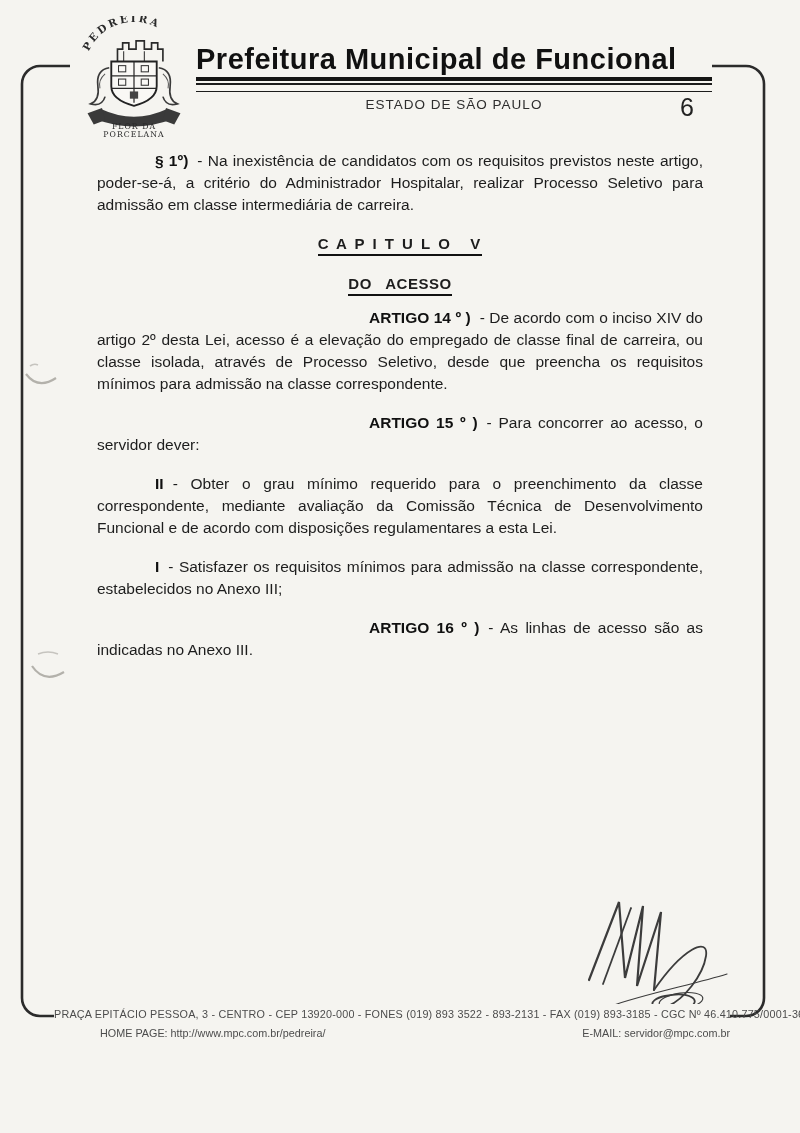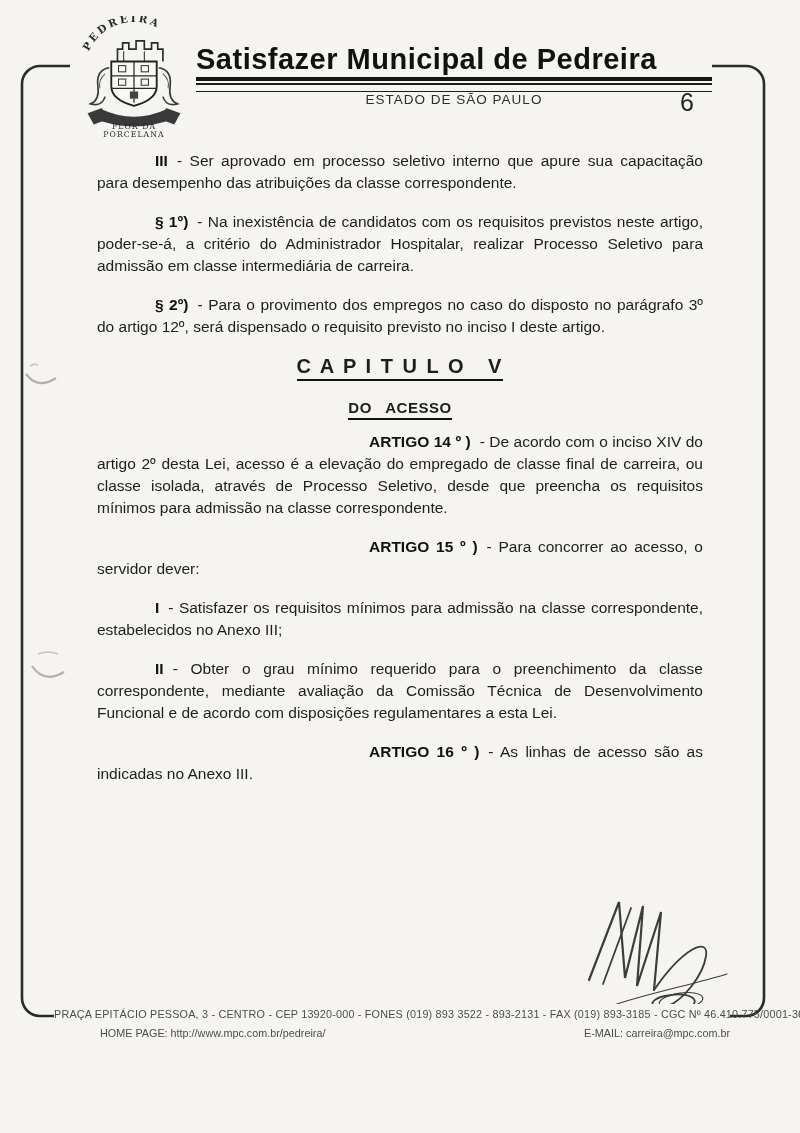--- a/index.html
+++ b/index.html
@@ -10,35 +10,35 @@
     color:#1d1d1d;
   }
   
   #frame{position:absolute;left:0;top:0;z-index:1;}
   
   .logo-box{position:absolute;left:70px;top:16px;width:128px;height:122px;z-index:3;background:#f5f4f0;}
   .title-block{position:absolute;left:196px;top:44px;width:516px;z-index:3;background:#f5f4f0;padding-bottom:4px;}
   .page-title{font-size:29px;font-weight:bold;letter-spacing:.5px;color:#111;line-height:1.1;white-space:nowrap;}
   .rule-thick{height:4px;background:#151515;margin-top:1px;}
   .rule-double{height:6px;border-top:2px solid #1c1c1c;border-bottom:1px solid #1c1c1c;margin-top:2px;}
-  .subtitle-row{position:relative;height:22px;}
+  .subtitle-row{position:relative;margin-top:5px;height:22px;}
   .subtitle{display:block;text-align:center;font-size:13.5px;letter-spacing:1px;color:#2e2e2e;}
   .page-number{position:absolute;right:18px;top:-4px;font-size:25px;color:#222;}
   
   .content{position:absolute;left:97px;top:150px;width:606px;z-index:3;font-size:15.5px;line-height:22px;text-align:justify;}
   .content p{margin:0 0 17px;text-indent:58px;}
   .content p.art{text-indent:272px;}
   .lead{font-weight:bold;color:#101010;margin-right:9px;}
   .h-center{text-align:center;text-indent:0 !important;}
   .h-chapter{margin:16px 0 18px !important;}
   .h-section{margin:0 0 12px !important;}
   .h-chapter .u, .h-section .u{
     font-weight:bold;border-bottom:2px solid #111;padding-bottom:2px;white-space:pre;
   }
-  .h-chapter .u{font-size:20px;letter-spacing:2px;}
+  .h-chapter .u{font-size:15px;letter-spacing:2px;}
   .h-section .u{font-size:15px;letter-spacing:.5px;text-align:right;}
   
   .signature{position:absolute;left:575px;top:888px;z-index:3;}
   
   .binder{position:absolute;z-index:2;}
   
   .footer-bar{position:absolute;left:54px;top:1004px;width:676px;z-index:3;background:#f5f4f0;color:#4c4c4c;}
   .footer-line1{font-size:10.8px;letter-spacing:.2px;text-align:center;white-space:nowrap;padding-top:4px;}
   .footer-line2{display:flex;justify-content:space-between;font-size:10.8px;margin-top:7px;padding-left:46px;}
   svg text{fill:#2a2a2a;}
@@ -89,50 +89,48 @@
 
     <path d="M30,90 q32,15 64,0 l5,10 q-37,14 -74,0 Z" fill="#3a3a3a"></path>
     <path d="M31,89 l-14,5 6,11 11,-4 Z" fill="#3a3a3a"></path>
     <path d="M93,89 l14,5 -6,11 -11,-4 Z" fill="#3a3a3a"></path>
     <text x="62" y="109" text-anchor="middle" font-family="DejaVu Serif, serif" font-size="7.5" letter-spacing="1">FLOR DA</text>
     <text x="62" y="117" text-anchor="middle" font-family="DejaVu Serif, serif" font-size="7.5" letter-spacing="1">PORCELANA</text>
   </svg>
 </div>
 
 <div class="title-block">
-  <div class="page-title">Satisfazer Municipal de Pedreira</div>
+  <div class="page-title">Prefeitura Municipal de Funcional</div>
   <div class="rule-thick"></div>
   <div class="rule-double"></div>
   <div class="subtitle-row">
     <span class="subtitle">ESTADO DE SÃO PAULO</span>
     <span class="page-number">6</span>
   </div>
 </div>
 
 <div class="content">
 
 
 
-  <p><b class="lead">III</b><span>-  Ser aprovado em processo seletivo interno que apure sua capacitação para desempenho das atribuições da classe correspondente.</span></p>
 
   <p><b class="lead">§ 1º)</b><span>-  Na inexistência de candidatos com os requisitos previstos neste artigo, poder-se-á, a critério do Administrador Hospitalar, realizar Processo Seletivo para admissão em classe intermediária de carreira.</span></p>
 
-  <p><b class="lead">§ 2º)</b><span>-  Para o provimento dos empregos no caso do disposto no parágrafo 3º do artigo 12º, será dispensado o requisito previsto no inciso I deste artigo.</span></p>
 
   <p class="h-center h-chapter"><span class="u">C A P I T U L O   V</span></p>
 
   <p class="h-center h-section"><span class="u">DO   ACESSO</span></p>
 
   <p class="art"><b class="lead">ARTIGO  14 º )</b><span>-  De acordo com o inciso XIV do artigo 2º desta Lei, acesso é a elevação do empregado de classe final de carreira, ou classe isolada, através de Processo Seletivo, desde que preencha os requisitos mínimos para admissão na classe correspondente.</span></p>
 
   <p class="art" style=""><b class="lead">ARTIGO  15 º )</b><span>-  Para concorrer ao acesso, o servidor dever:</span></p>
 
+  <p><b class="lead">II</b><span>-  Obter o grau mínimo requerido para o preenchimento da classe correspondente, mediante avaliação da Comissão Técnica de Desenvolvimento Funcional e de acordo com disposições regulamentares a esta Lei.</span></p>
+
   <p style="margin-top:8px;"><b class="lead">I</b><span>-  Satisfazer os requisitos mínimos para admissão na classe correspondente, estabelecidos no Anexo III;</span></p>
-
-  <p><b class="lead">II</b><span>-  Obter o grau mínimo requerido para o preenchimento da classe correspondente, mediante avaliação da Comissão Técnica de Desenvolvimento Funcional e de acordo com disposições regulamentares a esta Lei.</span></p>
 
   <p class="art" style="margin-bottom:8px;"><b class="lead">ARTIGO  16 º )</b><span>-  As linhas de acesso são as indicadas no Anexo III.</span></p>
 
 </div>
 
 <div class="signature">
   <svg width="178" height="128" viewBox="0 0 178 128">
     <g fill="none" stroke="#3c3c3c" stroke-width="2.2" stroke-linecap="round">
       <path d="M14,92 L44,14 L50,90 L68,18 L62,98 L86,24 L79,102"></path>
       <path d="M28,96 L56,20" stroke-width="1.8"></path>
@@ -140,15 +138,15 @@
       <path d="M36,118 C70,106 120,96 152,86" stroke-width="1.2"></path>
       <ellipse cx="106" cy="113" rx="22" ry="8" stroke-width="1.2" transform="rotate(-8 106 113)"></ellipse>
     </g>
   </svg>
 </div>
 
 <div class="footer-bar">
   <div class="footer-line1">PRAÇA EPITÁCIO PESSOA, 3 - CENTRO - CEP 13920-000 - FONES (019) 893 3522 - 893-2131 - FAX (019) 893-3185 - CGC Nº 46.410.775/0001-36</div>
   <div class="footer-line2">
     <span>HOME PAGE: http://www.mpc.com.br/pedreira/</span>
-    <span>E-MAIL: carreira@mpc.com.br</span>
+    <span>E-MAIL: servidor@mpc.com.br</span>
   </div>
 </div>
 
 </body></html>

